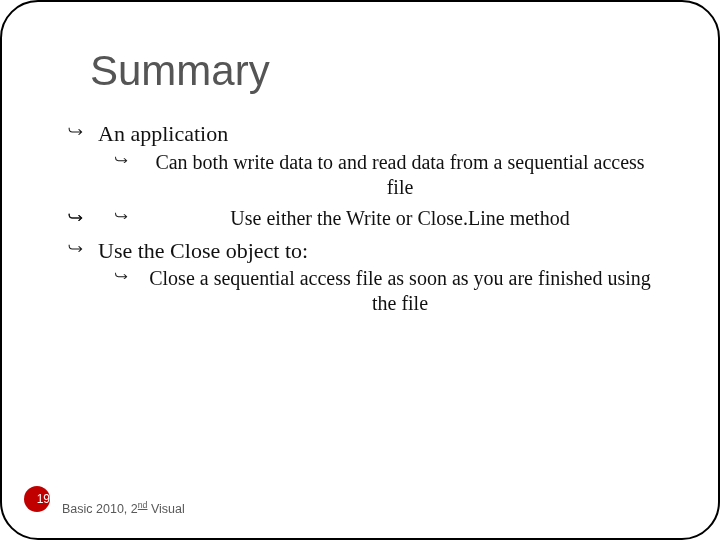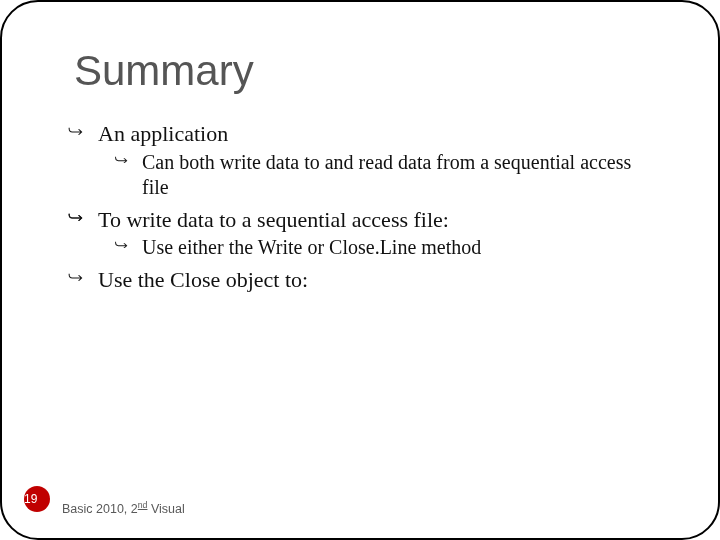--- a/index.html
+++ b/index.html
@@ -18,21 +18,21 @@
     border: 2px solid #000;
     border-radius: 38px;
     padding: 45px 60px 25px 60px;
     position: relative;
     overflow: hidden;
   }
   .title {
     font-family: Arial, Helvetica, sans-serif;
     font-size: 42px;
     color: #555;
-    margin: 0 0 25px 12px;
+    margin: 0 0 25px 28px;
     font-weight: 400;
   }
   ul.level1 {
     list-style: none;
     margin: 0 0 12px 10px;
     padding: 0;
   }
   ul.level1 > li {
     font-size: 22px;
     line-height: 1.25;
@@ -46,20 +46,21 @@
     left: 0;
     top: 0;
     font-size: 18px;
     transform: rotate(270deg) scaleX(-1);
     display: inline-block;
   }
   ul.level2 {
     list-style: none;
     margin: 2px 0 6px 0;
     padding: 0 0 0 20px;
+    text-align: center;
   }
   ul.level2 > li {
     font-size: 20px;
     line-height: 1.25;
     position: relative;
     padding-left: 24px;
   }
   ul.level2 > li::before {
     content: "\2935";
     position: absolute;
@@ -75,21 +76,21 @@
     bottom: 26px;
     width: 26px;
     height: 26px;
     border-radius: 50%;
     background: #c00000;
     color: #fff;
     font-family: Arial, sans-serif;
     font-size: 12px;
     display: flex;
     align-items: center;
-    justify-content: flex-start;
+    justify-content: flex-end;
   }
   .footer {
     position: absolute;
     left: 60px;
     bottom: 20px;
     font-family: Arial, sans-serif;
     font-size: 12.5px;
     color: #595959;
     line-height: 1.35;
     width: 300px;
@@ -108,29 +109,33 @@
       <span>An application</span>
       <ul class="level2">
         <li>
           <span>Can both write data to and read data from a sequential access file</span>
         </li>
       </ul>
     </li>
     <li>
     </li>
     <li>
-      <span>To write data to a sequential access file:</span>
       <ul class="level2">
         <li>
           <span>Use either the Write or Close.Line method</span>
         </li>
       </ul>
     </li>
     <li>
       <span>Use the Close object to:</span>
+      <ul class="level2">
+        <li>
+          <span>Close a sequential access file as soon as you are finished using the file</span>
+        </li>
+      </ul>
     </li>
   </ul>
 
   <div class="page-num">
     <span>19</span>
   </div>
 
   <div class="footer">
     <br>
     <span>Basic 2010, 2</span><sup>nd</sup><span> Visual</span>

